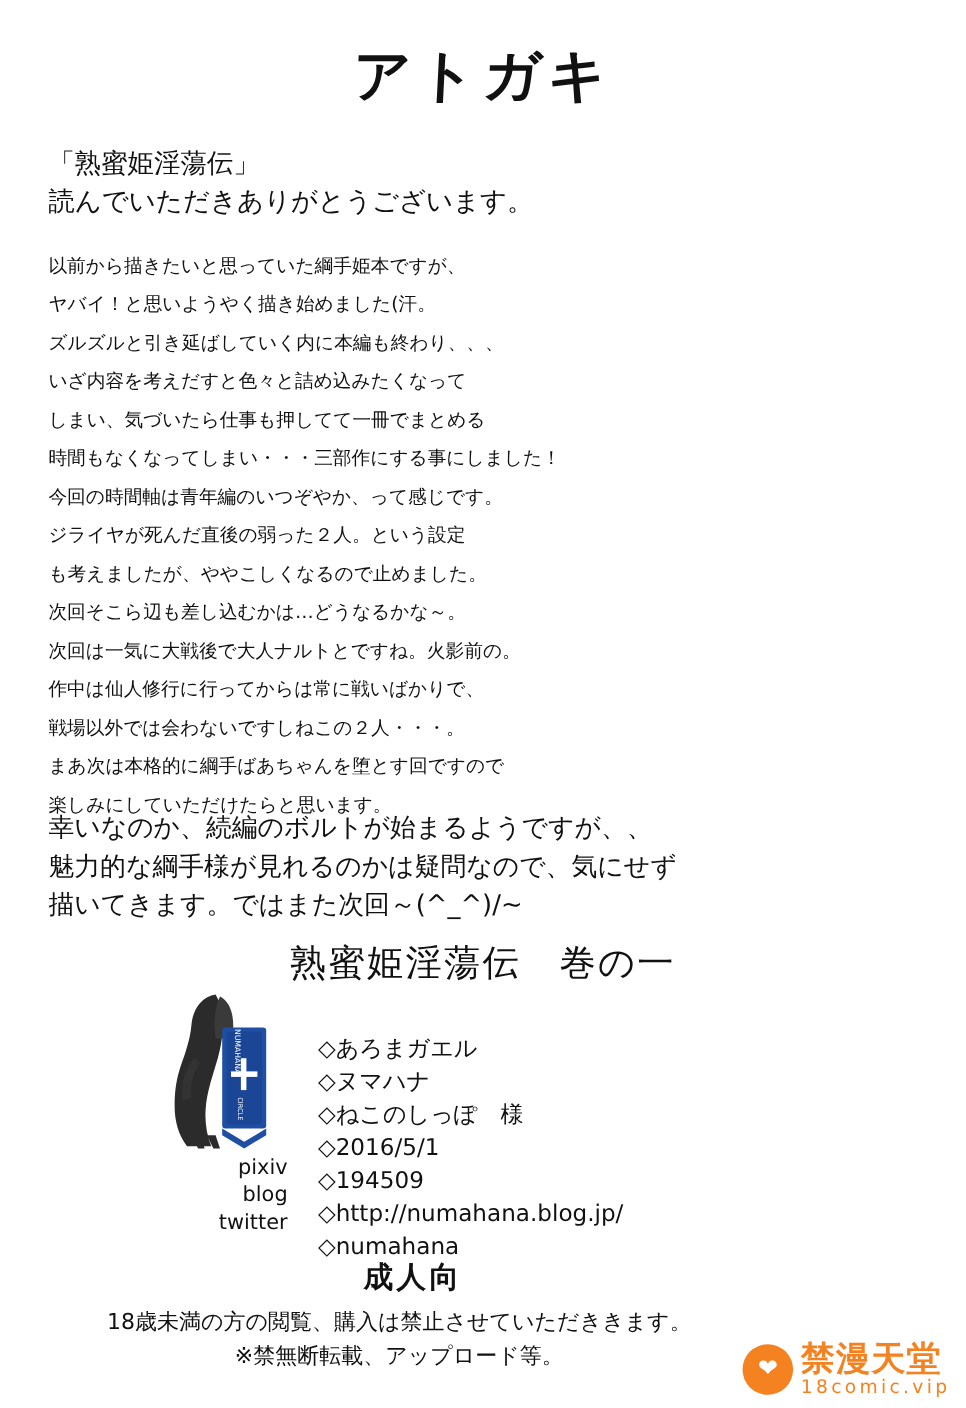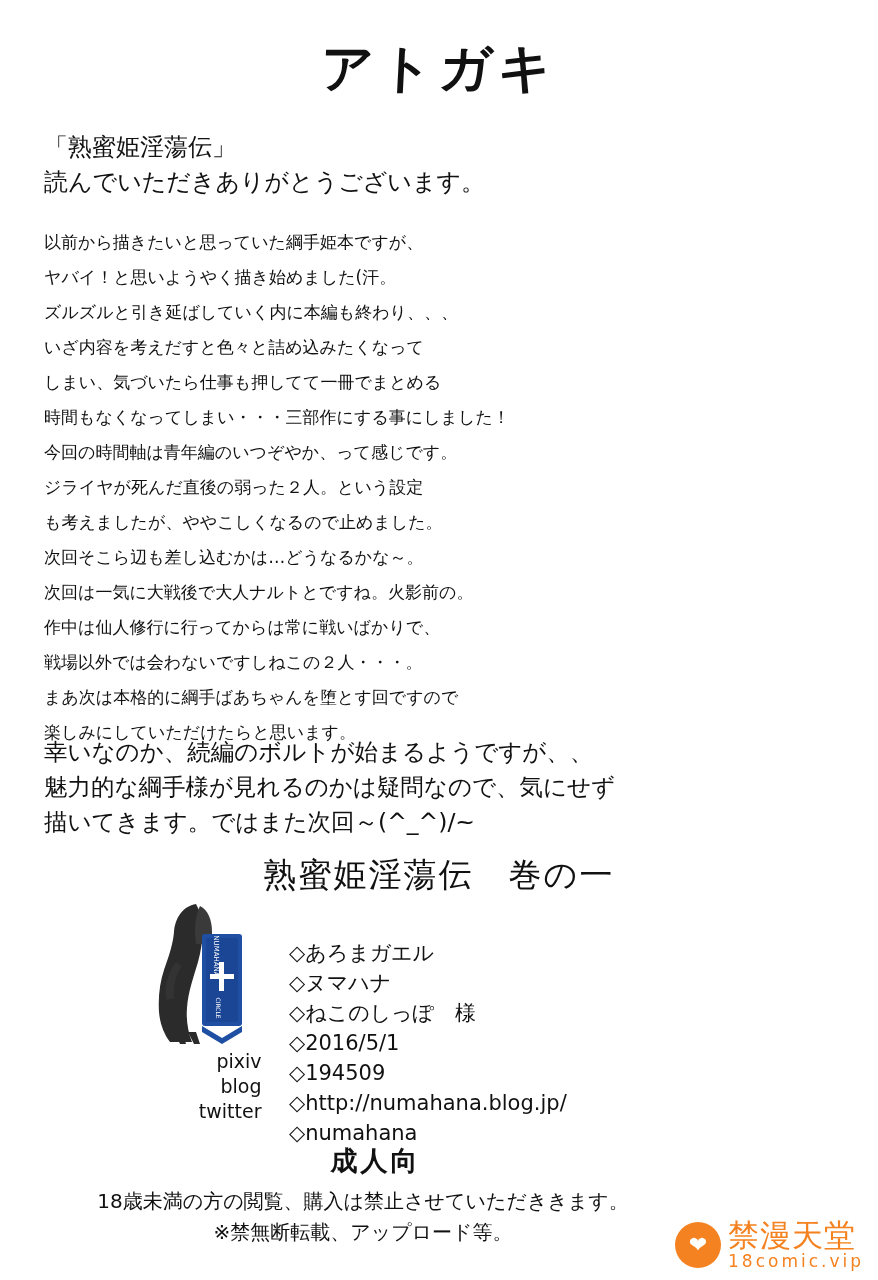--- a/index.html
+++ b/index.html
@@ -39,21 +39,21 @@
   
   .intro-block {
     position: absolute;
     top: 131px;
     left: 44px;
     width: 790px;
     font-size: 24px;
     line-height: 35px;
     color: #111;
   }
-  .intro-block .line { white-space: pre; font-family: Liberation Mono, monospace; }
+  .intro-block .line { white-space: pre; }
 
   .main-block {
     position: absolute;
     top: 225px;
     left: 44px;
     width: 820px;
     font-size: 17px;
     line-height: 35px;
     color: #111;
   }
@@ -170,21 +170,21 @@
     color: #ffffff;
     font-size: 22px;
     line-height: 22px;
   }
   .wm-text {
     margin-left: 7px;
     line-height: 1;
   }
   .wm-main {
     font-size: 31px;
-    font-weight: 400;
+    font-weight: 700;
     color: #f58220;
     letter-spacing: 1px;
   }
   .wm-sub {
     font-size: 17px;
     color: #f58220;
     letter-spacing: 3px;
     margin-top: 2px;
   }
 </style>

